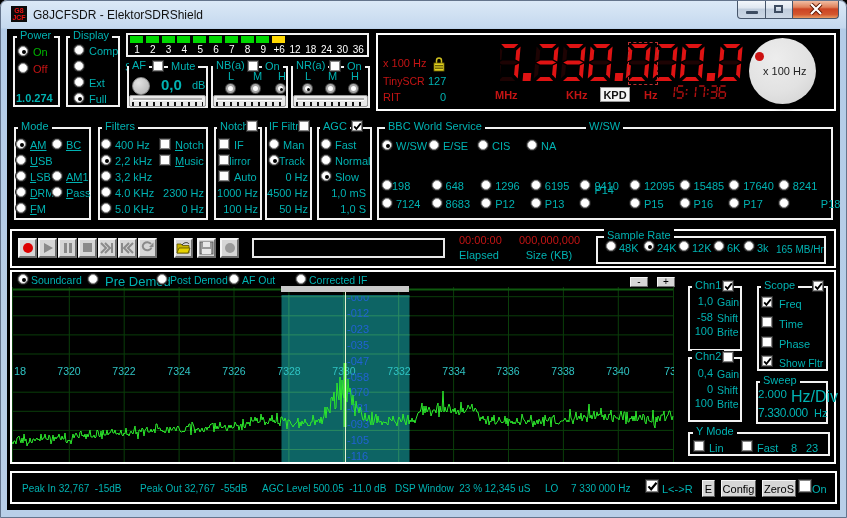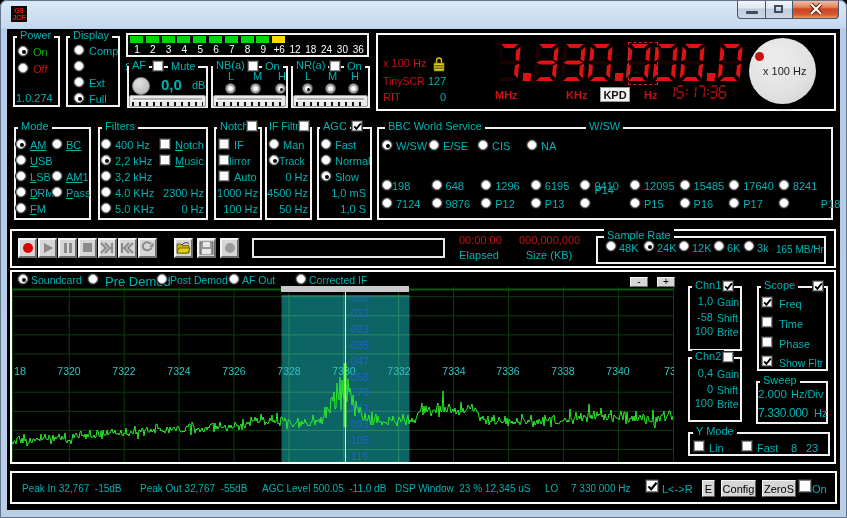--- a/index.html
+++ b/index.html
@@ -23,20 +23,21 @@
 .slider{position:absolute;background:#e9e9e9;border:1px solid #9a9a9a;border-radius:2px;}
 .slider:before{content:'';position:absolute;left:3px;right:3px;top:2px;height:2px;background:#b0b0b0;border-bottom:1px solid #fff;}
 .ticks{position:absolute;left:2px;right:2px;bottom:0;height:4px;
  background:repeating-linear-gradient(90deg,#111 0,#111 2px,transparent 2px,transparent 7px);}
 </style></head><body>
 <div id="win">
 <div id="winborder"></div>
 
 <div style="position:absolute;left:11px;top:6px;width:16px;height:16px;background:#0a0a0a;color:#e11;
  font-size:7px;font-weight:bold;line-height:7px;text-align:center;letter-spacing:0px;padding-top:1px">G8<br>JCF</div>
+<div style="position:absolute;left:33px;top:8px;font-size:12px;color:#101010;">G8JCFSDR - ElektorSDRShield</div>
 
 <div style="position:absolute;left:737px;top:0;width:102px;height:19px;">
  <div style="position:absolute;left:0;top:0;width:29px;height:19px;border:1px solid #47566b;border-top:none;border-radius:0 0 0 4px;
   background:linear-gradient(180deg,#f6f9fc 0,#dfe7f0 45%,#c0cddd 50%,#ccd8e6 100%);">
   <div style="position:absolute;left:8px;top:11px;width:12px;height:3px;background:#3d4c61;border-radius:1px"></div>
       </div>
  <div style="position:absolute;left:28px;top:0;width:28px;height:19px;border:1px solid #47566b;border-top:none;
   background:linear-gradient(180deg,#f6f9fc 0,#dfe7f0 45%,#c0cddd 50%,#ccd8e6 100%);">
   <div style="position:absolute;left:8px;top:5px;width:9px;height:8px;border:2px solid #3d4c61;"></div>
       </div>
@@ -50,21 +51,21 @@
 </div>
 <div id="client"></div>
     <div class="grp" style="left:13px;top:36px;width:47px;height:71px"></div>
     <div class="gttl" style="left:17px;top:29px">Power</div>
     <span class="radio" style="left:18px;top:46px">
       <span class="rdot"></span>
     </span>
     <div class="t" style="left:33px;top:46px;color:#00b400">On</div>
     <span class="radio" style="left:18px;top:63px"></span>
     <div class="tr" style="left:33px;top:63px;">Off</div>
-    <div class="t" style="left:16px;top:92px;">1.0.274</div>
+    <div class="t" style="left:16px;top:92px;font-weight:bold;">1.0.274</div>
     <div class="grp" style="left:66px;top:36px;width:54px;height:71px"></div>
     <div class="gttl" style="left:70px;top:29px">Display</div>
     <span class="radio" style="left:74px;top:45px"></span>
     <div class="t" style="left:89px;top:45px;">Comp</div>
     <span class="radio" style="left:74px;top:61px"></span>
     <div class="t" style="left:89px;top:61px;margin-left:36px;">Std</div>
     <span class="radio" style="left:74px;top:77px"></span>
     <div class="t" style="left:89px;top:77px;">Ext</div>
     <span class="radio" style="left:74px;top:93px">
       <span class="rdot"></span>
@@ -358,21 +359,21 @@
     <div class="t" style="left:644.0px;top:180px;">12095</div>
     <span class="radio" style="left:679.6px;top:180px"></span>
     <div class="t" style="left:693.6px;top:180px;">15485</div>
     <span class="radio" style="left:729.2px;top:180px"></span>
     <div class="t" style="left:743.2px;top:180px;">17640</div>
     <span class="radio" style="left:778.8px;top:180px"></span>
     <div class="t" style="left:792.8px;top:180px;">8241</div>
     <span class="radio" style="left:382.0px;top:198px"></span>
     <div class="t" style="left:396.0px;top:198px;">7124</div>
     <span class="radio" style="left:431.6px;top:198px"></span>
-    <div class="t" style="left:445.6px;top:198px;">9876</div>
+    <div class="t" style="left:445.6px;top:198px;">8683</div>
     <span class="radio" style="left:481.2px;top:198px"></span>
     <div class="t" style="left:495.2px;top:198px;">P12</div>
     <span class="radio" style="left:530.8px;top:198px"></span>
     <div class="t" style="left:544.8px;top:198px;">P13</div>
     <span class="radio" style="left:580.4px;top:198px"></span>
     <div class="t" style="left:594.4px;top:184px;">P14</div>
     <span class="radio" style="left:630.0px;top:198px"></span>
     <div class="t" style="left:644.0px;top:198px;">P15</div>
     <span class="radio" style="left:679.6px;top:198px"></span>
     <div class="t" style="left:693.6px;top:198px;">P16</div>
@@ -573,21 +574,21 @@
     <div class="t" style="left:779px;top:338px;">Phase</div>
     <span class="chk" style="left:762px;top:356px">
       <svg width="9" height="9" viewBox="0 0 9 9" style="position:absolute;left:0px;top:0px">
         <path d="M1.2 4.4 L3.4 6.8 L7.8 1.4" stroke="#000" stroke-width="1.8" fill="none"></path>
       </svg>
     </span>
     <div class="t" style="left:779px;top:357px;font-size:10.5px">Show Fltr</div>
     <div class="grp" style="left:756px;top:381px;width:72px;height:43px"></div>
     <div class="gttl" style="left:760px;top:374px">Sweep</div>
     <div class="t" style="left:758px;top:388px;font-size:11.5px">2.000</div>
-    <div class="t" style="left:791px;top:388px;font-size:11px">Hz/Div</div>
+    <div class="t" style="left:791px;top:388px;font-size:16px">Hz/Div</div>
     <div class="t" style="left:758px;top:406px;font-size:12px;letter-spacing:-0.4px">7.330.000</div>
     <div class="t" style="left:814px;top:407px;font-size:11px">Hz</div>
     <div class="grp" style="left:688px;top:432px;width:142px;height:24px"></div>
     <div class="gttl" style="left:693px;top:425px">Y Mode</div>
     <span class="chk" style="left:694px;top:441px"></span>
     <div class="t" style="left:709px;top:442px;">Lin</div>
     <span class="chk" style="left:742px;top:441px"></span>
     <div class="t" style="left:757px;top:442px;">Fast</div>
     <div class="t" style="left:791px;top:442px;">8</div>
     <div class="t" style="left:806px;top:442px;">23</div>

